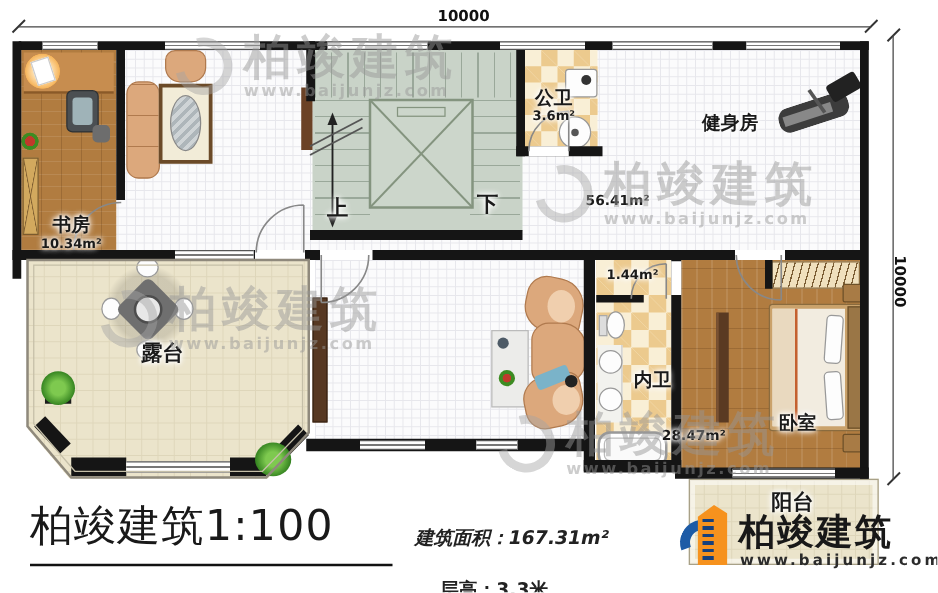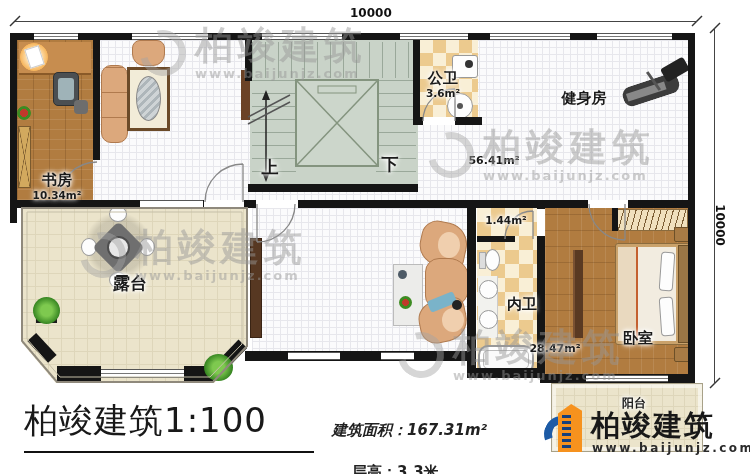--- a/index.html
+++ b/index.html
@@ -239,21 +239,21 @@
   <div class="lbl" style="left:498px;top:296px;width:48px;">
     <span class="nm">内卫</span>
   </div>
   <div class="lbl" style="left:612px;top:330px;width:52px;">
     <span class="nm">卧室</span>
   </div>
   <div class="lbl" style="left:526px;top:343px;width:58px;">
     <span class="ar" style="font-size:11px;">28.47m²</span>
   </div>
   <div class="lbl" style="left:606px;top:393px;width:56px;">
-    <span style="font-size:12px;">阳台</span>
+    <span style="font-size:17px;">阳台</span>
   </div>
   <div class="lbl big" style="left:256px;top:158px;width:28px;">
     <span>上</span>
   </div>
   <div class="lbl big" style="left:376px;top:155px;width:28px;">
     <span>下</span>
   </div>
 
   <div class="wm" style="left:140px;top:26px;">
     <div class="wm-ring"></div>

